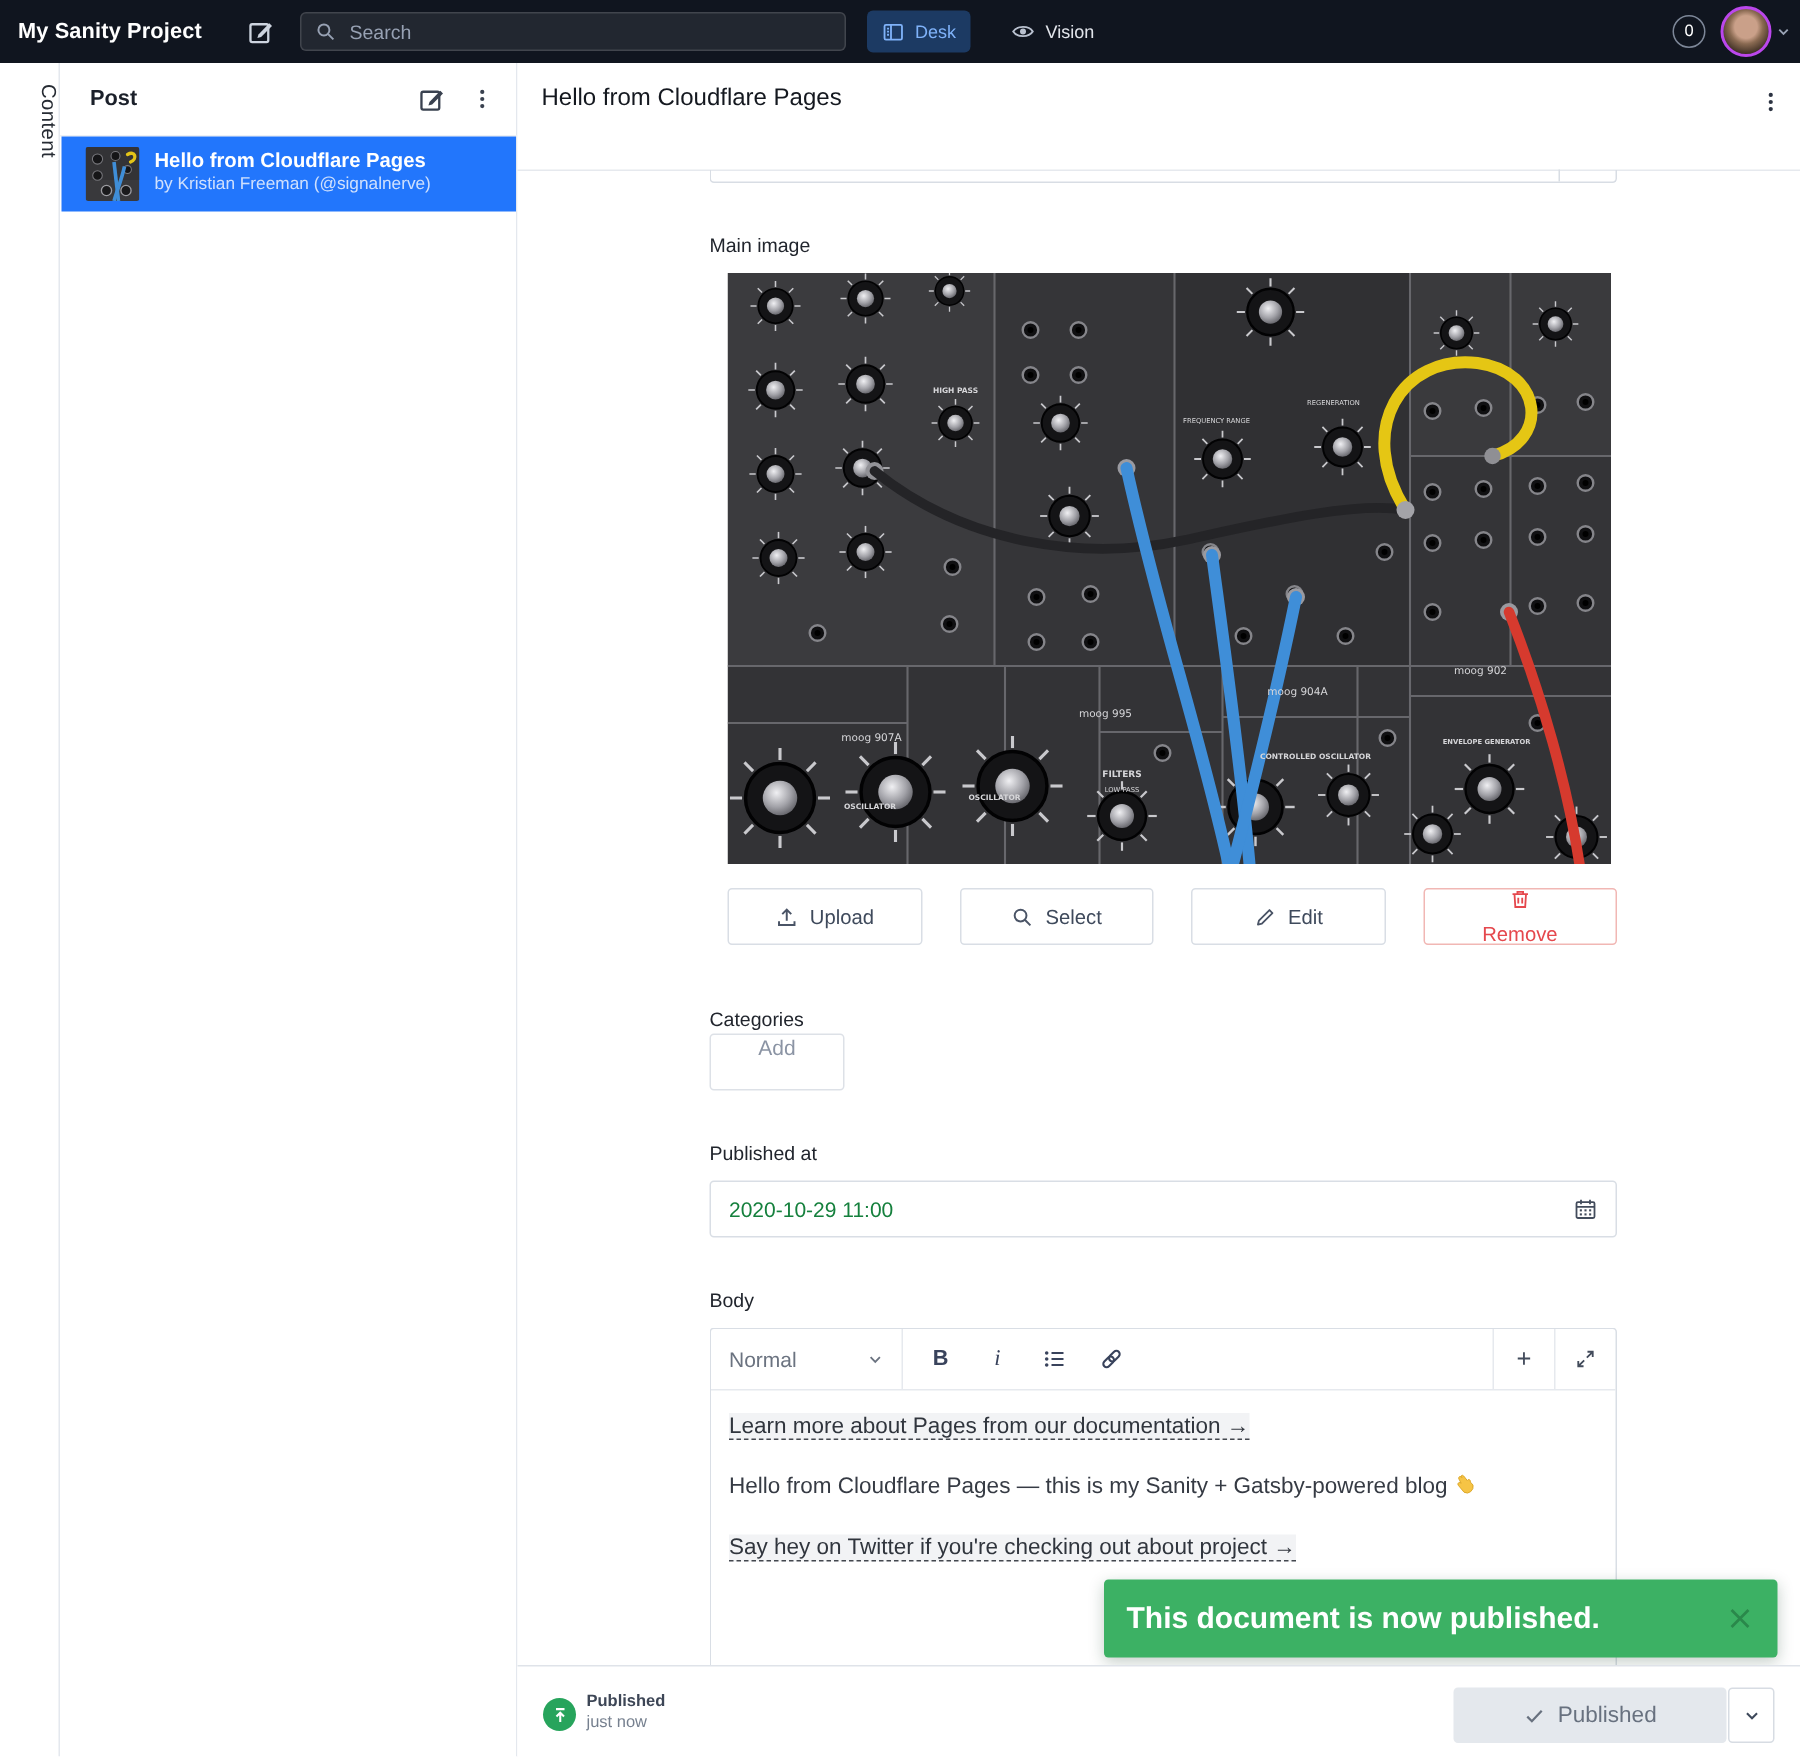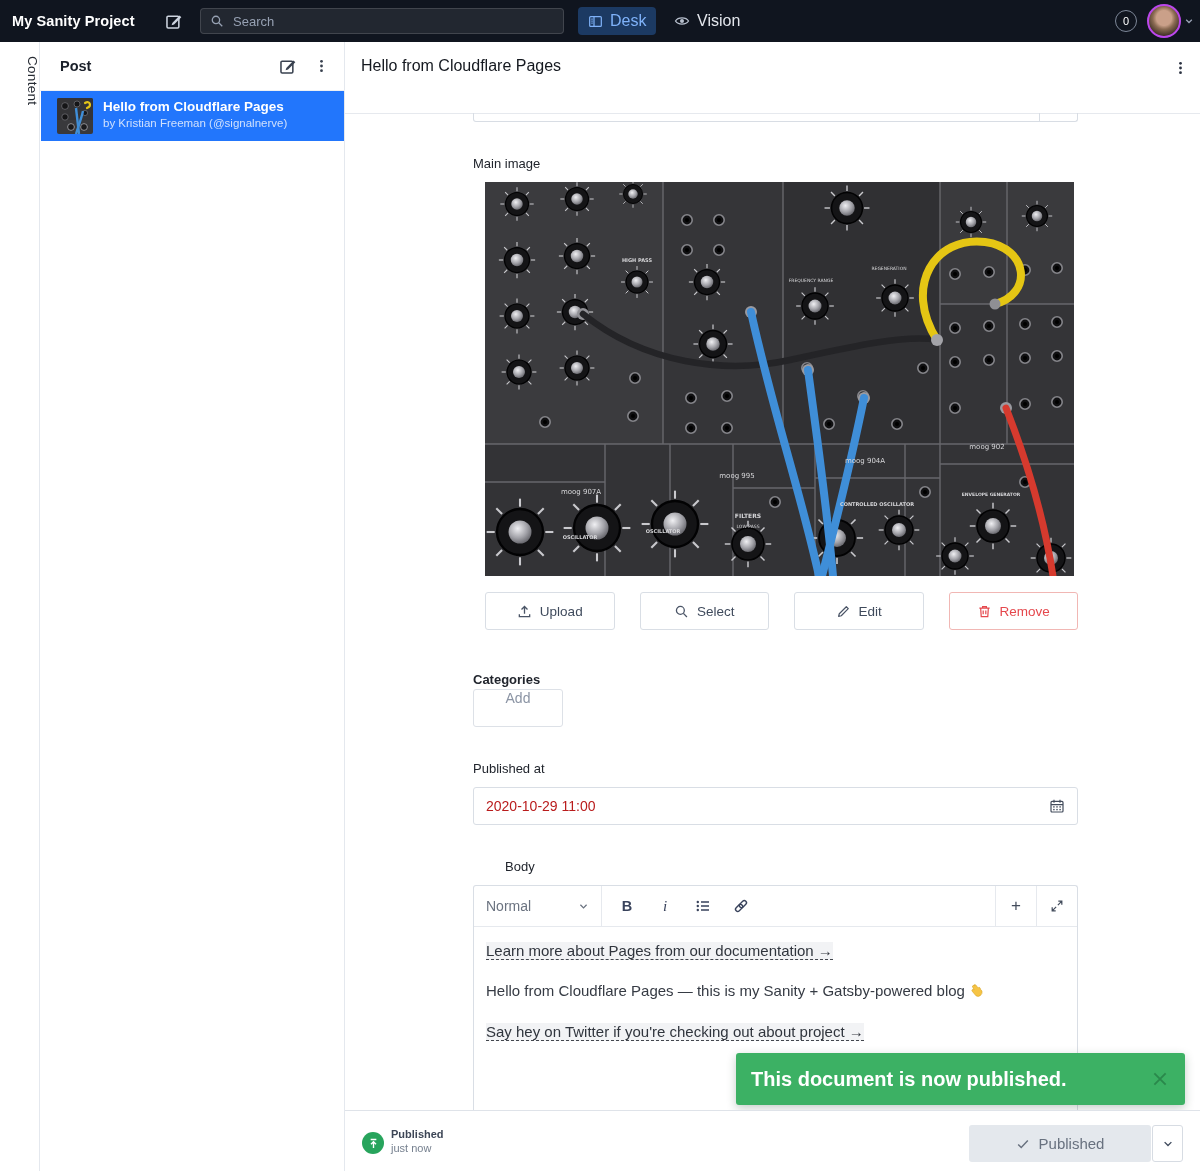--- a/index.html
+++ b/index.html
@@ -15,21 +15,21 @@
   .proj{left:12px;top:0;height:42px;display:flex;align-items:center;color:#fff;
         font-size:14.5px;font-weight:bold;letter-spacing:.1px;}
   .nav-compose{left:163px;top:11px;width:20px;height:20px;color:#cdd4df;cursor:pointer;}
   .searchbox{left:200px;top:8px;width:364px;height:26px;background:rgba(255,255,255,.08);
      border:1px solid rgba(255,255,255,.14);border-radius:4px;display:flex;align-items:center;
      padding:0 9px;box-sizing:border-box;gap:7px;}
   .searchbox input{flex:1;background:transparent;border:0;outline:0;color:#e6e9ef;font-size:13px;
      font-family:"Liberation Sans",sans-serif;}
   .searchbox input::placeholder{color:#97a1b3;}
   .tab{top:7px;height:28px;border-radius:4px;display:flex;align-items:center;gap:7px;
-       padding:0 10px;font-size:16px;cursor:pointer;box-sizing:border-box;}
+       padding:0 10px;font-size:12px;cursor:pointer;box-sizing:border-box;}
   .tab-desk{left:578px;background:#1c3a63;color:#7fb2f9;}
   .tab-vision{left:664px;color:#e2e5eb;}
   .tab-vision .ic{color:#b9c1cf;}
   .zero-badge{left:1115px;top:10px;width:22px;height:22px;border:1px solid #7d8798;border-radius:50%;
        color:#fff;font-size:11px;display:flex;align-items:center;justify-content:center;box-sizing:border-box;cursor:pointer;}
   .avatar{left:1147px;top:4px;width:34px;height:34px;border-radius:50%;cursor:pointer;
        border:2px solid #bb47ec;box-sizing:border-box;
        background:radial-gradient(circle at 50% 40%,#caa089 0 32%,#8a6a52 48%,#3a2c22 78%,#241b14 100%);}
   .av-chev{left:1184px;top:16px;width:10px;height:10px;color:#9aa3b5;}
 
@@ -60,29 +60,29 @@
   .slug-remnant{left:473px;top:113px;width:605px;height:9px;border-left:1px solid #d8dde4;border-right:1px solid #d8dde4;
       border-bottom:1px solid #d8dde4;border-radius:0 0 3px 3px;box-sizing:border-box;}
   .slug-div{position:absolute;right:37px;top:0;width:1px;height:8px;background:#d8dde4;}
 
   .f-label{font-size:13px;color:#21252d;}
   .photo-wrap{left:485px;top:182px;width:589px;height:394px;overflow:hidden;cursor:pointer;}
   .img-btn-row{left:485px;top:592px;width:593px;height:38px;display:flex;gap:25px;}
   .btn{flex:1;border:1px solid #d9dee5;border-radius:3px;background:#fff;display:flex;align-items:center;
       justify-content:center;gap:8px;font-size:13.5px;color:#3f4a5c;cursor:pointer;box-sizing:border-box;}
   .btn .ic{color:#4a5466;}
-  .btn-danger{color:#e5484d;border-color:#f1b7b4;}
+  .btn-danger{color:#e5484d;border-color:#f1b7b4;flex-direction:column;}
   .btn-danger .ic{color:#e5484d;}
 
   .add-btn{left:473px;top:689px;width:90px;height:38px;border:1px solid #dde1e7;border-radius:3px;background:#fff;
       display:flex;align-items:flex-start;justify-content:center;font-size:14px;color:#8b94a4;cursor:pointer;box-sizing:border-box;}
 
   .date-input{left:473px;top:787px;width:605px;height:38px;border:1px solid #d9dee5;border-radius:3px;background:#fff;
       display:flex;align-items:center;box-sizing:border-box;padding:0 12px;cursor:text;}
-  .date-value{flex:1;font-size:14px;color:#b91c1c;}
+  .date-value{flex:1;font-size:14px;color:#15803d;}
   .date-input .ic{color:#434c5c;}
 
   .body-box{left:473px;top:885px;width:605px;height:225px;border:1px solid #d9dee5;border-bottom:none;
       border-radius:3px 3px 0 0;box-sizing:border-box;background:#fff;}
   .body-toolbar{height:40px;border-bottom:1px solid #e6e9ee;display:flex;align-items:stretch;}
   .style-sel{width:128px;border-right:1px solid #e6e9ee;display:flex;align-items:center;justify-content:space-between;
       padding:0 12px;color:#6b7380;font-size:14px;cursor:pointer;box-sizing:border-box;}
   .tb-icons{display:flex;align-items:center;gap:8px;padding-left:10px;flex:1;}
   .tb-btn{width:30px;height:30px;border-radius:3px;display:flex;align-items:center;justify-content:center;
       color:#39435c;cursor:pointer;font-size:14.5px;}
@@ -407,21 +407,21 @@
     <div class="btn btn-danger">
       <span class="ic">
         <svg width="15" height="15" viewBox="0 0 16 16" fill="none" stroke="currentColor" stroke-width="1.3">
           <path d="M2.5 4.3 h11 M6 4.3 V2.8 h4 v1.5 M3.9 4.3 l.6 9.2 h7 l.6 -9.2 M6.6 7 v4 M9.4 7 v4"></path>
         </svg>
       </span>
       <span>Remove</span>
     </div>
   </div>
 
-  <div class="abs f-label" style="left:473px;top:672px;font-weight:bold;">Categories</div>
+  <div class="abs f-label" style="left:473px;top:672px;">Categories</div>
   <div class="abs add-btn">
     <span>Add</span>
   </div>
 
   <div class="abs f-label" style="left:473px;top:761px;">Published at</div>
   <div class="abs date-input">
     <span class="date-value">2020-10-29 11:00</span>
     <span class="ic">
       <svg width="16" height="16" viewBox="0 0 16 16" fill="none" stroke="currentColor" stroke-width="1.2">
         <rect x="2" y="3.4" width="12" height="10.6" rx="1"></rect>
@@ -431,21 +431,21 @@
             <rect x="7.3" y="8.2" width="1.4" height="1.4"></rect>
             <rect x="10.4" y="8.2" width="1.4" height="1.4"></rect>
           <rect x="4.2" y="10.9" width="1.4" height="1.4"></rect>
             <rect x="7.3" y="10.9" width="1.4" height="1.4"></rect>
             <rect x="10.4" y="10.9" width="1.4" height="1.4"></rect>
         </g>
       </svg>
     </span>
   </div>
 
-  <div class="abs f-label" style="left:473px;top:859px;margin-left:32px;">Body</div>
+  <div class="abs f-label" style="left:473px;top:859px;">Body</div>
   <div class="abs body-box">
     <div class="body-toolbar">
       <div class="style-sel">
         <span>Normal</span>
         <span class="ic" style="color:#6b7380;">
           <svg width="11" height="11" viewBox="0 0 16 16" fill="none" stroke="currentColor" stroke-width="1.8">
             <path d="M3.5 5.5 L8 10 L12.5 5.5"></path>
           </svg>
         </span>
       </div>

